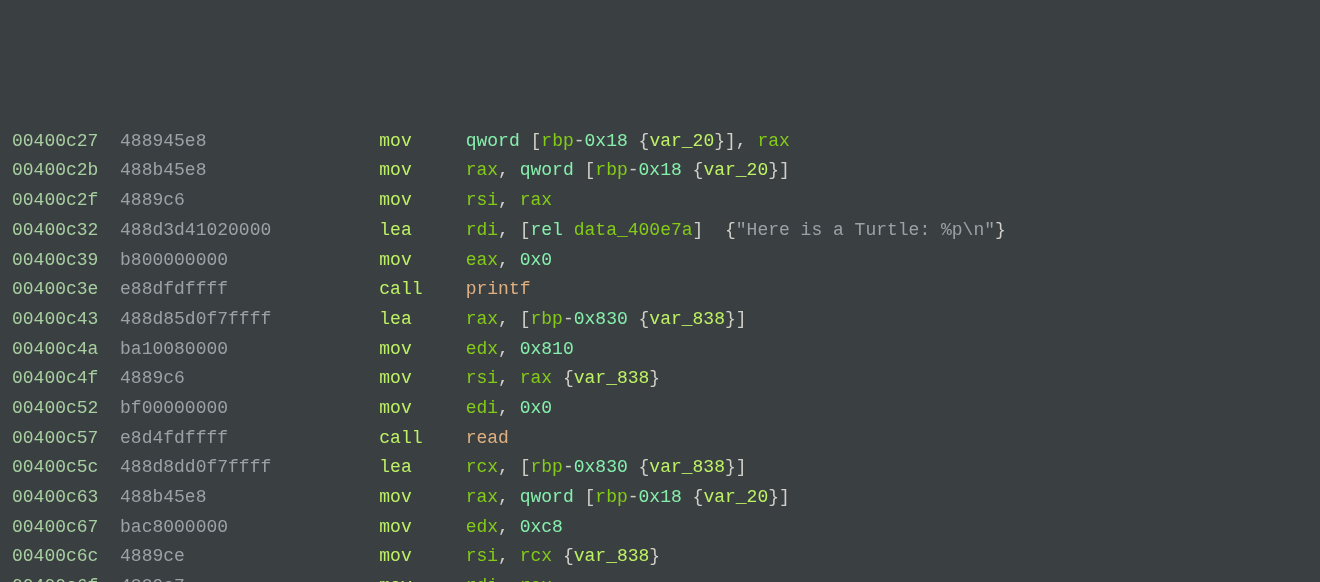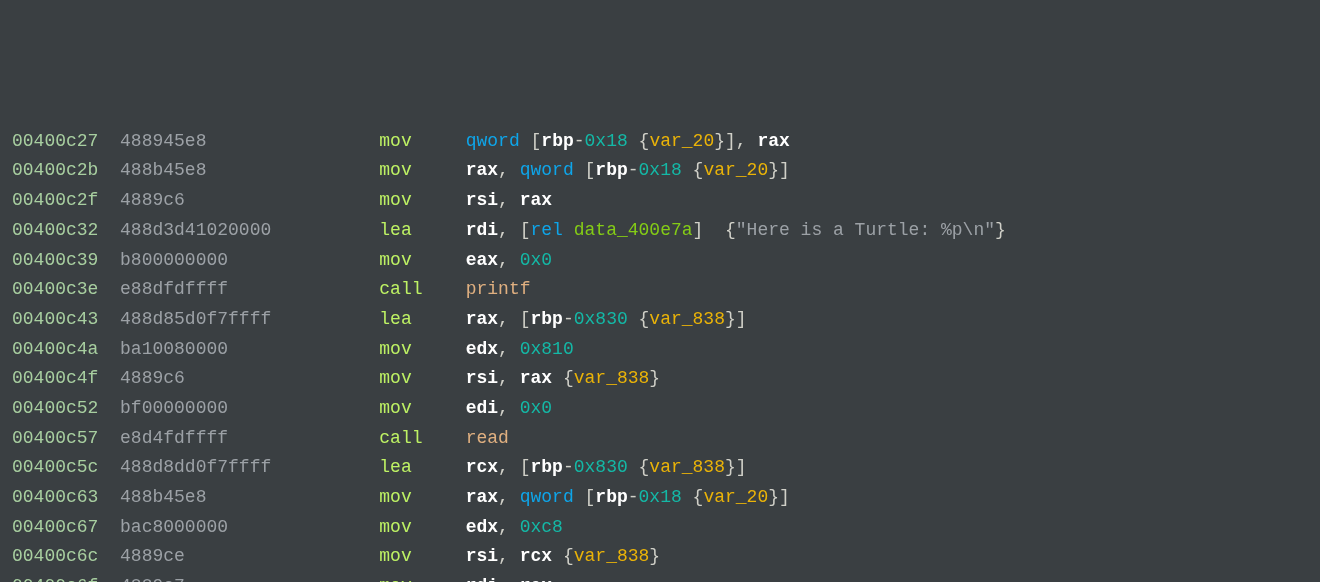--- a/index.html
+++ b/index.html
@@ -10,25 +10,25 @@
     font-size: 18px;
     line-height: 1.65;
     color: #d0d0c8;
     white-space: pre;
     overflow: hidden;
   }
   .line { display: block; }
   .addr { color: #a8cfa0; font-family: Liberation Mono, monospace; }   
   .bytes { color: #9ca1a6; }  
   .mnem { color: #bef264; }   
-  .reg { color: #ffffff; font-weight: bold; }    
+  .reg { color: #84cc16; }    
   .punct { color: #d0d0c8; }  
-  .kw { color: #0ea5e9; }     
-  .num { color: #14b8a6; }    
-  .var { color: #eab308; }    
+  .kw { color: #86efac; }     
+  .num { color: #86efac; }    
+  .var { color: #bef264; }    
   .sym { color: #e0b080; }    
   .dataref { color: #84cc16; }
   .str { color: #9ca1a6; }
 </style>
 </head>
 <body>
 
 
 
 <div id="listing"><span class="line"><span class="addr">00400c27</span>  <span class="bytes">488945e8                </span><span class="mnem">mov     </span><span class="kw">qword</span><span class="punct"> [</span><span class="reg">rbp</span><span class="punct">-</span><span class="num">0x18</span><span class="punct"> {</span><span class="var">var_20</span><span class="punct">}], </span><span class="reg">rax</span></span><span class="line"><span class="addr">00400c2b</span>  <span class="bytes">488b45e8                </span><span class="mnem">mov     </span><span class="reg">rax</span><span class="punct">, </span><span class="kw">qword</span><span class="punct"> [</span><span class="reg">rbp</span><span class="punct">-</span><span class="num">0x18</span><span class="punct"> {</span><span class="var">var_20</span><span class="punct">}]</span></span><span class="line"><span class="addr">00400c2f</span>  <span class="bytes">4889c6                  </span><span class="mnem">mov     </span><span class="reg">rsi</span><span class="punct">, </span><span class="reg">rax</span></span><span class="line"><span class="addr">00400c32</span>  <span class="bytes">488d3d41020000          </span><span class="mnem">lea     </span><span class="reg">rdi</span><span class="punct">, [</span><span class="kw">rel</span><span class="punct"> </span><span class="dataref">data_400e7a</span><span class="punct">]  {</span><span class="str">"Here is a Turtle: %p\n"</span><span class="punct">}</span></span><span class="line"><span class="addr">00400c39</span>  <span class="bytes">b800000000              </span><span class="mnem">mov     </span><span class="reg">eax</span><span class="punct">, </span><span class="num">0x0</span></span><span class="line"><span class="addr">00400c3e</span>  <span class="bytes">e88dfdffff              </span><span class="mnem">call    </span><span class="sym">printf</span></span><span class="line"><span class="addr">00400c43</span>  <span class="bytes">488d85d0f7ffff          </span><span class="mnem">lea     </span><span class="reg">rax</span><span class="punct">, [</span><span class="reg">rbp</span><span class="punct">-</span><span class="num">0x830</span><span class="punct"> {</span><span class="var">var_838</span><span class="punct">}]</span></span><span class="line"><span class="addr">00400c4a</span>  <span class="bytes">ba10080000              </span><span class="mnem">mov     </span><span class="reg">edx</span><span class="punct">, </span><span class="num">0x810</span></span><span class="line"><span class="addr">00400c4f</span>  <span class="bytes">4889c6                  </span><span class="mnem">mov     </span><span class="reg">rsi</span><span class="punct">, </span><span class="reg">rax</span><span class="punct"> {</span><span class="var">var_838</span><span class="punct">}</span></span><span class="line"><span class="addr">00400c52</span>  <span class="bytes">bf00000000              </span><span class="mnem">mov     </span><span class="reg">edi</span><span class="punct">, </span><span class="num">0x0</span></span><span class="line"><span class="addr">00400c57</span>  <span class="bytes">e8d4fdffff              </span><span class="mnem">call    </span><span class="sym">read</span></span><span class="line"><span class="addr">00400c5c</span>  <span class="bytes">488d8dd0f7ffff          </span><span class="mnem">lea     </span><span class="reg">rcx</span><span class="punct">, [</span><span class="reg">rbp</span><span class="punct">-</span><span class="num">0x830</span><span class="punct"> {</span><span class="var">var_838</span><span class="punct">}]</span></span><span class="line"><span class="addr">00400c63</span>  <span class="bytes">488b45e8                </span><span class="mnem">mov     </span><span class="reg">rax</span><span class="punct">, </span><span class="kw">qword</span><span class="punct"> [</span><span class="reg">rbp</span><span class="punct">-</span><span class="num">0x18</span><span class="punct"> {</span><span class="var">var_20</span><span class="punct">}]</span></span><span class="line"><span class="addr">00400c67</span>  <span class="bytes">bac8000000              </span><span class="mnem">mov     </span><span class="reg">edx</span><span class="punct">, </span><span class="num">0xc8</span></span><span class="line"><span class="addr">00400c6c</span>  <span class="bytes">4889ce                  </span><span class="mnem">mov     </span><span class="reg">rsi</span><span class="punct">, </span><span class="reg">rcx</span><span class="punct"> {</span><span class="var">var_838</span><span class="punct">}</span></span><span class="line"><span class="addr">00400c6f</span>  <span class="bytes">4889c7                  </span><span class="mnem">mov     </span><span class="reg">rdi</span><span class="punct">, </span><span class="reg">rax</span></span></div>

